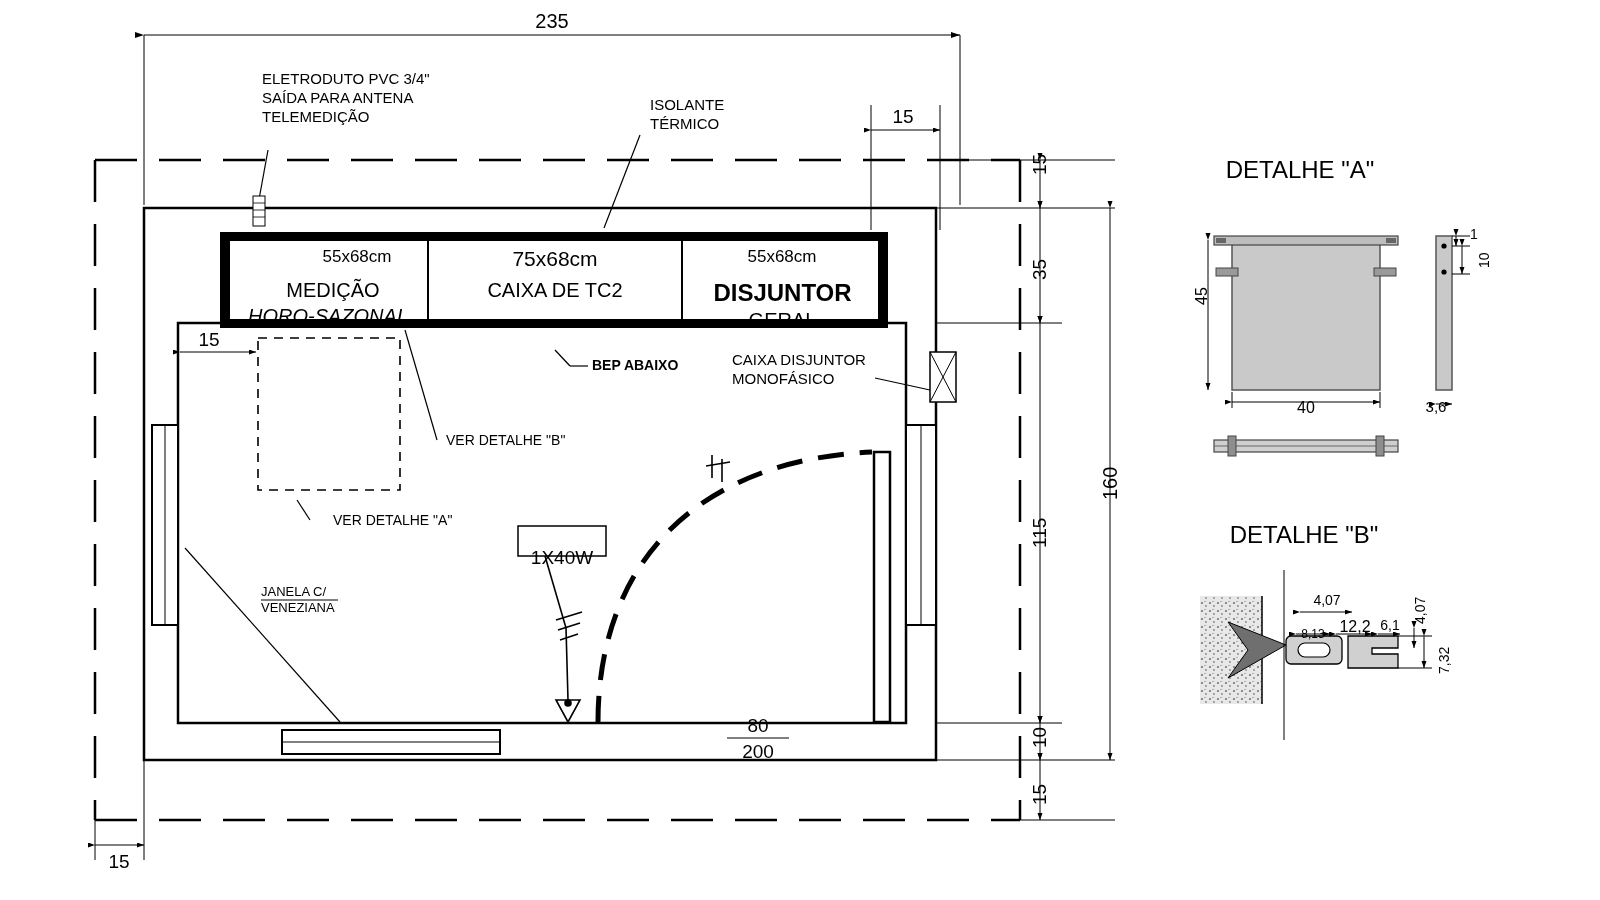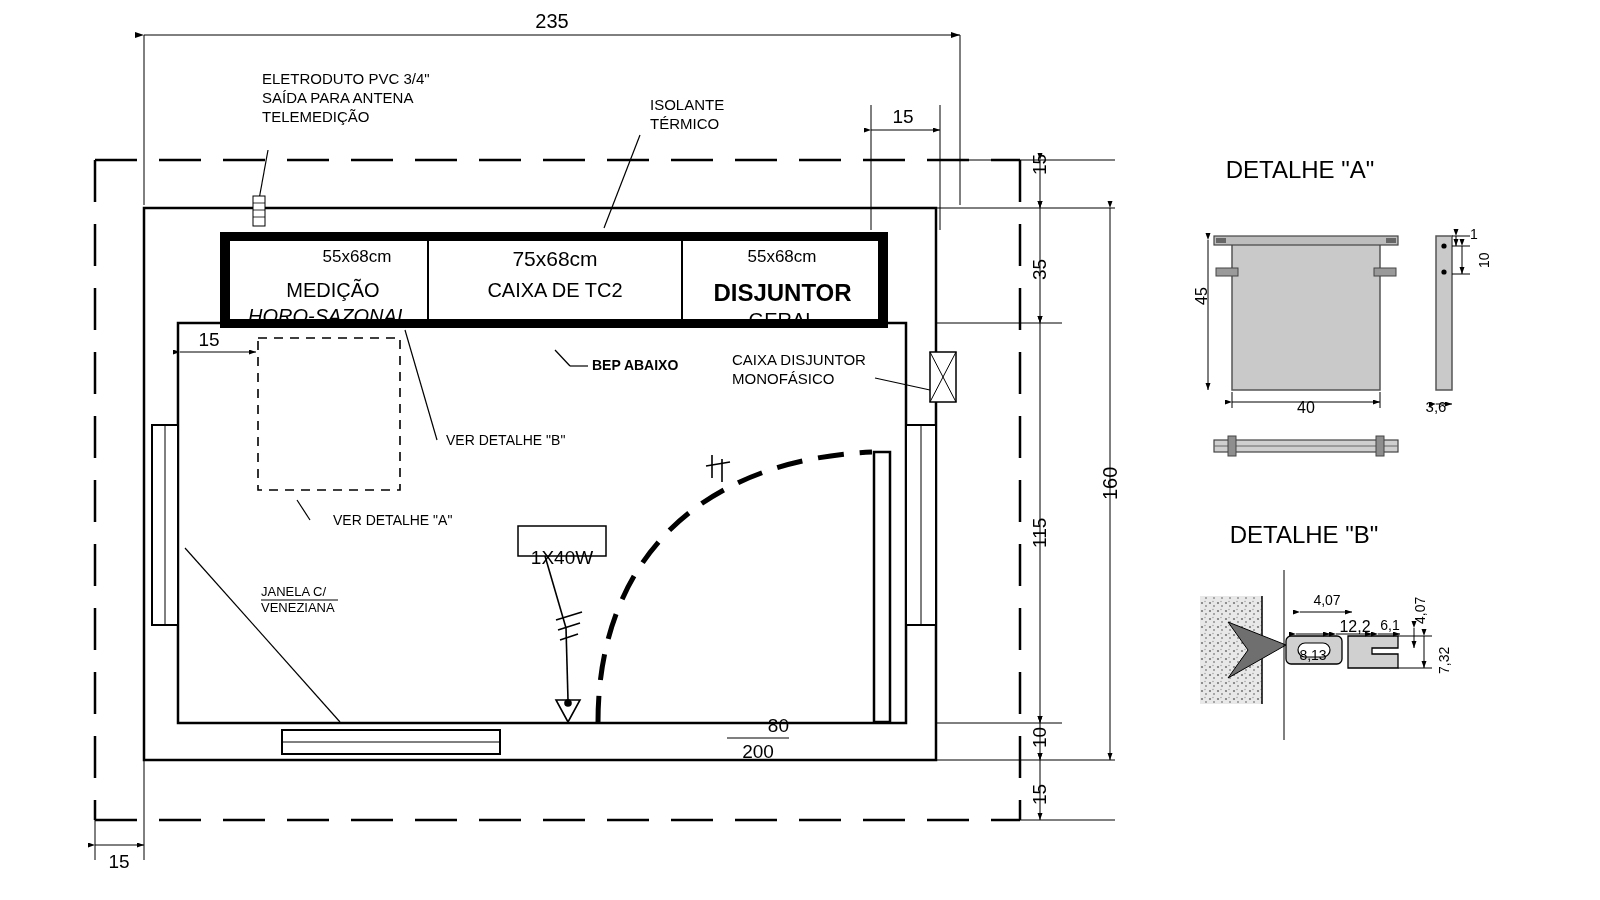--- a/index.html
+++ b/index.html
@@ -245,39 +245,39 @@
 
 <div class="lbl" style="left:446px;top:432px;font-size:14px;">VER DETALHE "B"</div>
 
 <div class="lbl" style="left:333px;top:512px;font-size:14px;">VER DETALHE "A"</div>
 
 <div class="lbl" style="left:261px;top:584px;font-size:13px;">JANELA C/
 VENEZIANA</div>
 
 <div class="lbl ctr" style="left:518px;top:530px;width:88px;font-size:19px;margin-top:16px;">1X40W</div>
 
-<div class="lbl ctr" style="left:727px;top:714px;width:62px;font-size:19px;text-align:right;">80</div>
+<div class="lbl ctr" style="left:727px;top:714px;width:62px;font-size:19px;">80</div>
 <div class="lbl ctr" style="left:727px;top:740px;width:62px;font-size:19px;">200</div>
 
 <div class="lbl" style="left:1028px;top:175px;font-size:19px;transform:rotate(-90deg);transform-origin:left top;">15</div>
 <div class="lbl" style="left:1028px;top:280px;font-size:19px;transform:rotate(-90deg);transform-origin:left top;">35</div>
 <div class="lbl" style="left:1028px;top:548px;font-size:19px;transform:rotate(-90deg);transform-origin:left top;">115</div>
 <div class="lbl" style="left:1028px;top:748px;font-size:19px;transform:rotate(-90deg);transform-origin:left top;">10</div>
 <div class="lbl" style="left:1028px;top:805px;font-size:19px;transform:rotate(-90deg);transform-origin:left top;">15</div>
 <div class="lbl" style="left:1098px;top:500px;font-size:20px;transform:rotate(-90deg);transform-origin:left top;">160</div>
 
 <div class="lbl ctr" style="left:1210px;top:155px;width:180px;font-size:24px;">DETALHE "A"</div>
 <div class="lbl ctr" style="left:1214px;top:520px;width:180px;font-size:24px;">DETALHE "B"</div>
 
 <div class="lbl" style="left:1192px;top:305px;font-size:16px;transform:rotate(-90deg);transform-origin:left top;">45</div>
 <div class="lbl ctr" style="left:1276px;top:398px;width:60px;font-size:16px;text-align:center;">40</div>
 <div class="lbl ctr" style="left:1414px;top:398px;width:44px;font-size:15px;">3,6</div>
 <div class="lbl" style="left:1470px;top:226px;font-size:14px;">1</div>
 <div class="lbl" style="left:1476px;top:268px;font-size:14px;transform:rotate(-90deg);transform-origin:left top;">10</div>
 
 <div class="lbl ctr" style="left:1300px;top:592px;width:54px;font-size:14px;">4,07</div>
-<div class="lbl ctr" style="left:1294px;top:647px;width:38px;font-size:14px;">8,13</div>
+<div class="lbl ctr" style="left:1294px;top:627px;width:38px;font-size:12px;">8,13</div>
 <div class="lbl ctr" style="left:1336px;top:617px;width:38px;font-size:16px;">12,2</div>
 <div class="lbl ctr" style="left:1376px;top:617px;width:28px;font-size:14px;">6,1</div>
 <div class="lbl" style="left:1412px;top:624px;font-size:14px;transform:rotate(-90deg);transform-origin:left top;">4,07</div>
 <div class="lbl" style="left:1436px;top:674px;font-size:14px;transform:rotate(-90deg);transform-origin:left top;">7,32</div>
 
 </div>
 
 </body></html>

